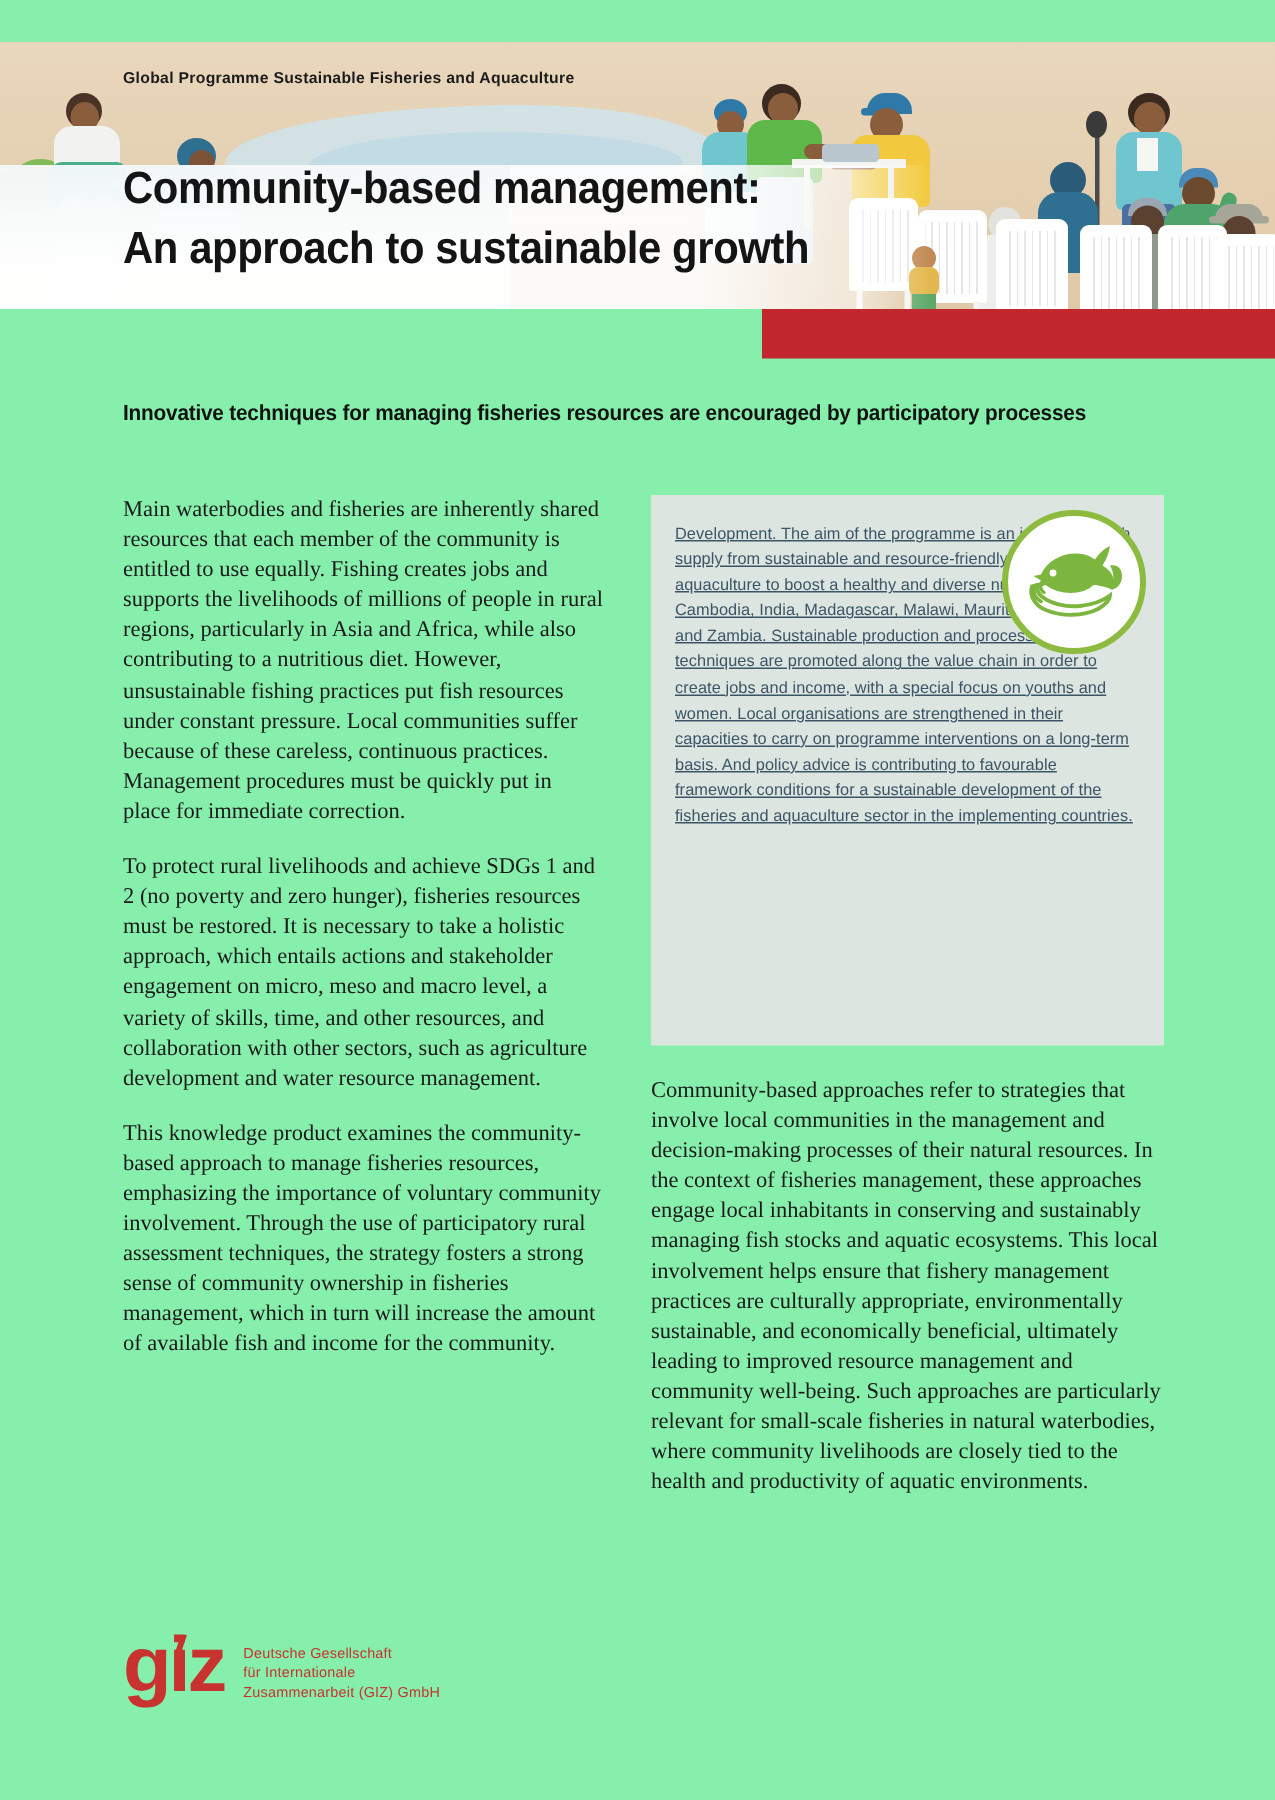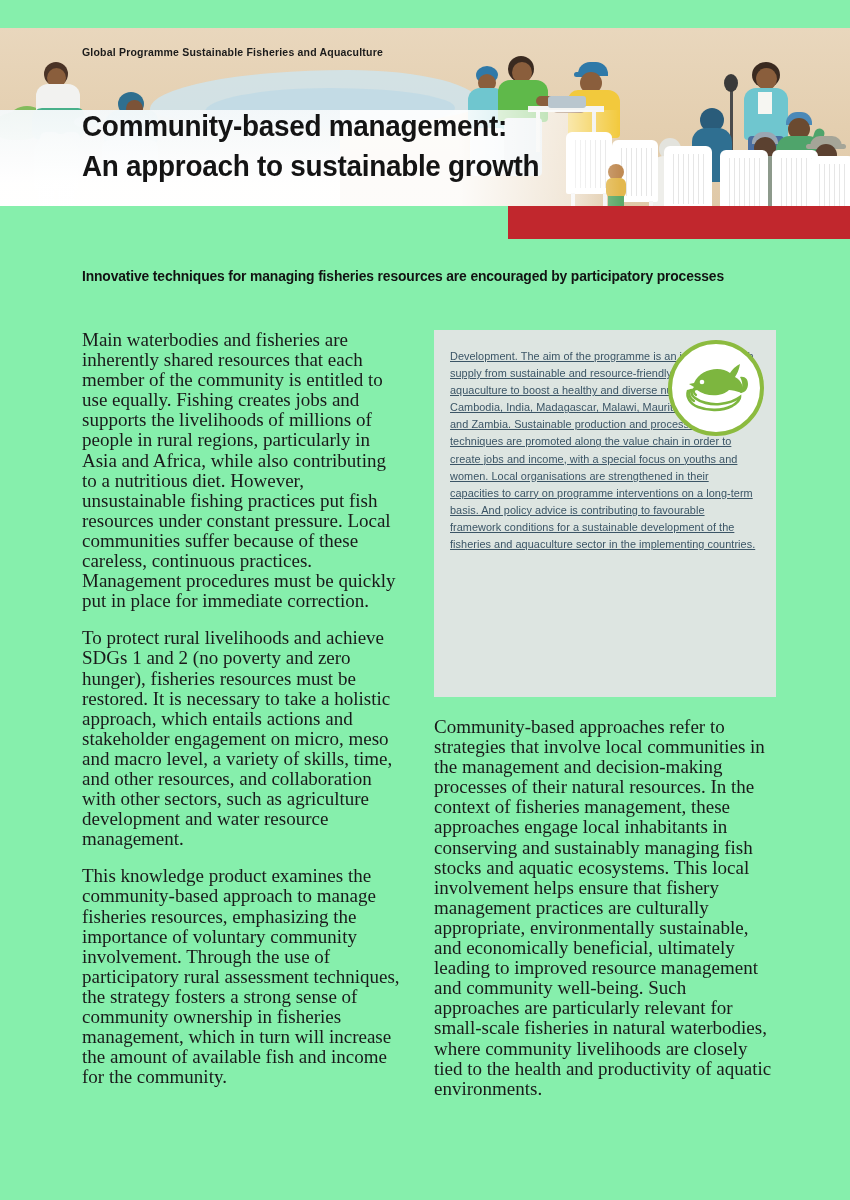--- a/index.html
+++ b/index.html
@@ -154,21 +154,21 @@
     font-family: "Liberation Sans", sans-serif;
     font-weight: bold;
     font-size: 12.5px;
     letter-spacing: 1.1px;
     color: #5c7f6b;
     margin-bottom: 24px;
   }
 
   .body-serif {
     font-family: "Liberation Serif", serif;
-    font-size: 19px;
+    font-size: 15px;
     line-height: 20.1px;
     color: #1a1a1a;
     text-align: left;
   }
   .body-serif p { margin-bottom: 17px; }
   .body-serif p:last-child { margin-bottom: 0; }
 
   
   .info-box {
     position: relative;
@@ -413,14 +413,25 @@
 
 
       <div class="info-text info-rest">Development. The aim of the programme is an increase of fish supply from sustainable and resource-friendly fisheries and aquaculture to boost a healthy and diverse nutrition in Cambodia, India, Madagascar, Malawi, Mauritania, Uganda and Zambia. Sustainable production and processing techniques are promoted along the value chain in order to create jobs and income, with a special focus on youths and women. Local organisations are strengthened in their capacities to carry on programme interventions on a long-term basis. And policy advice is contributing to favourable framework conditions for a sustainable development of the fisheries and aquaculture sector in the implementing countries.</div>
     </div>
 
     <div class="body-serif right-serif">
       <p>Community-based approaches refer to strategies that involve local communities in the management and decision-making processes of their natural resources. In the context of fisheries management, these approaches engage local inhabitants in conserving and sustainably managing fish stocks and aquatic ecosystems. This local involvement helps ensure that fishery management practices are culturally appropriate, environmentally sustainable, and economically beneficial, ultimately leading to improved resource management and community well-being. Such approaches are particularly relevant for small-scale fisheries in natural waterbodies, where community livelihoods are closely tied to the health and productivity of aquatic environments.</p>
     </div>
   </div>
 
+  <div class="footer">
+    <div class="giz-mark">
+      <span>giz</span>
+      <span class="giz-accent"></span>
+    </div>
+    <div class="giz-sub">
+      <span>Deutsche Gesellschaft</span>
+      <span>für Internationale</span>
+      <span>Zusammenarbeit (GIZ) GmbH</span>
+    </div>
+  </div>
 
 </div>
 
 </body></html>

